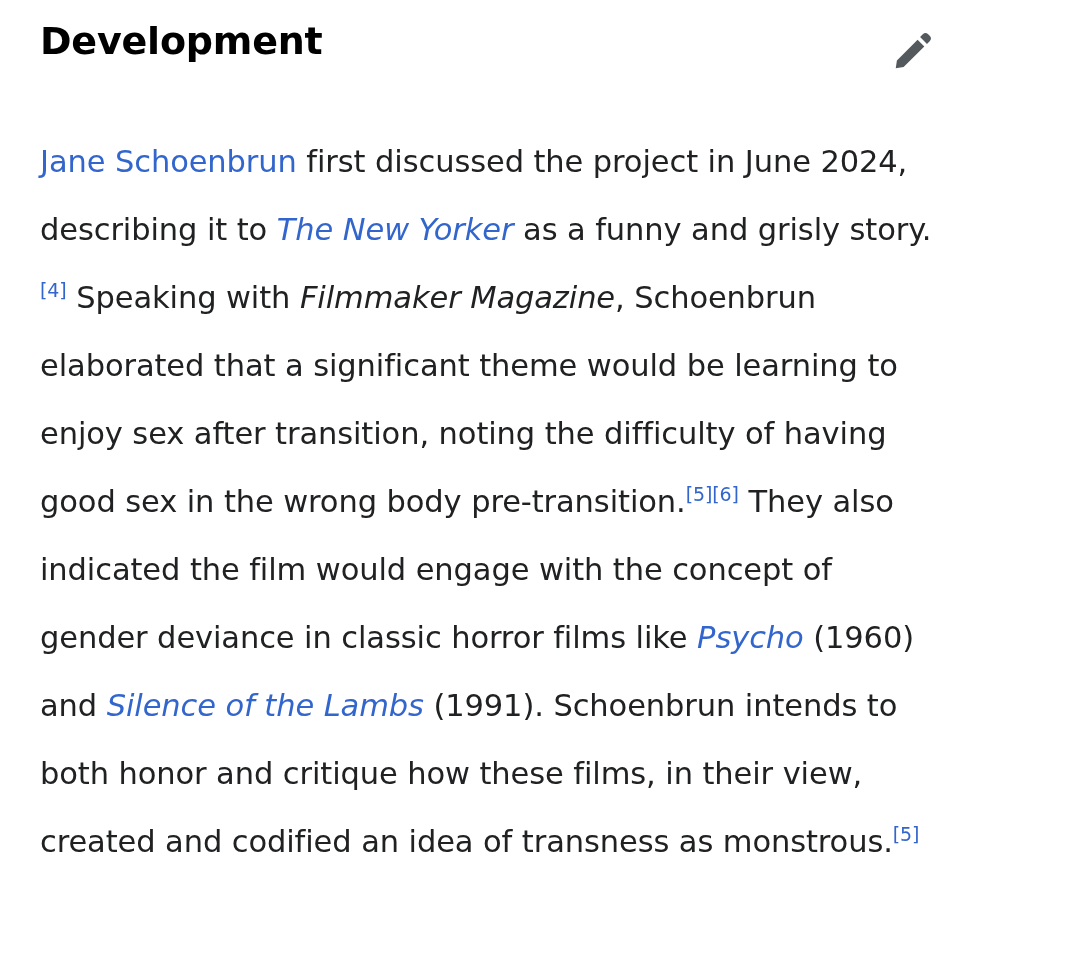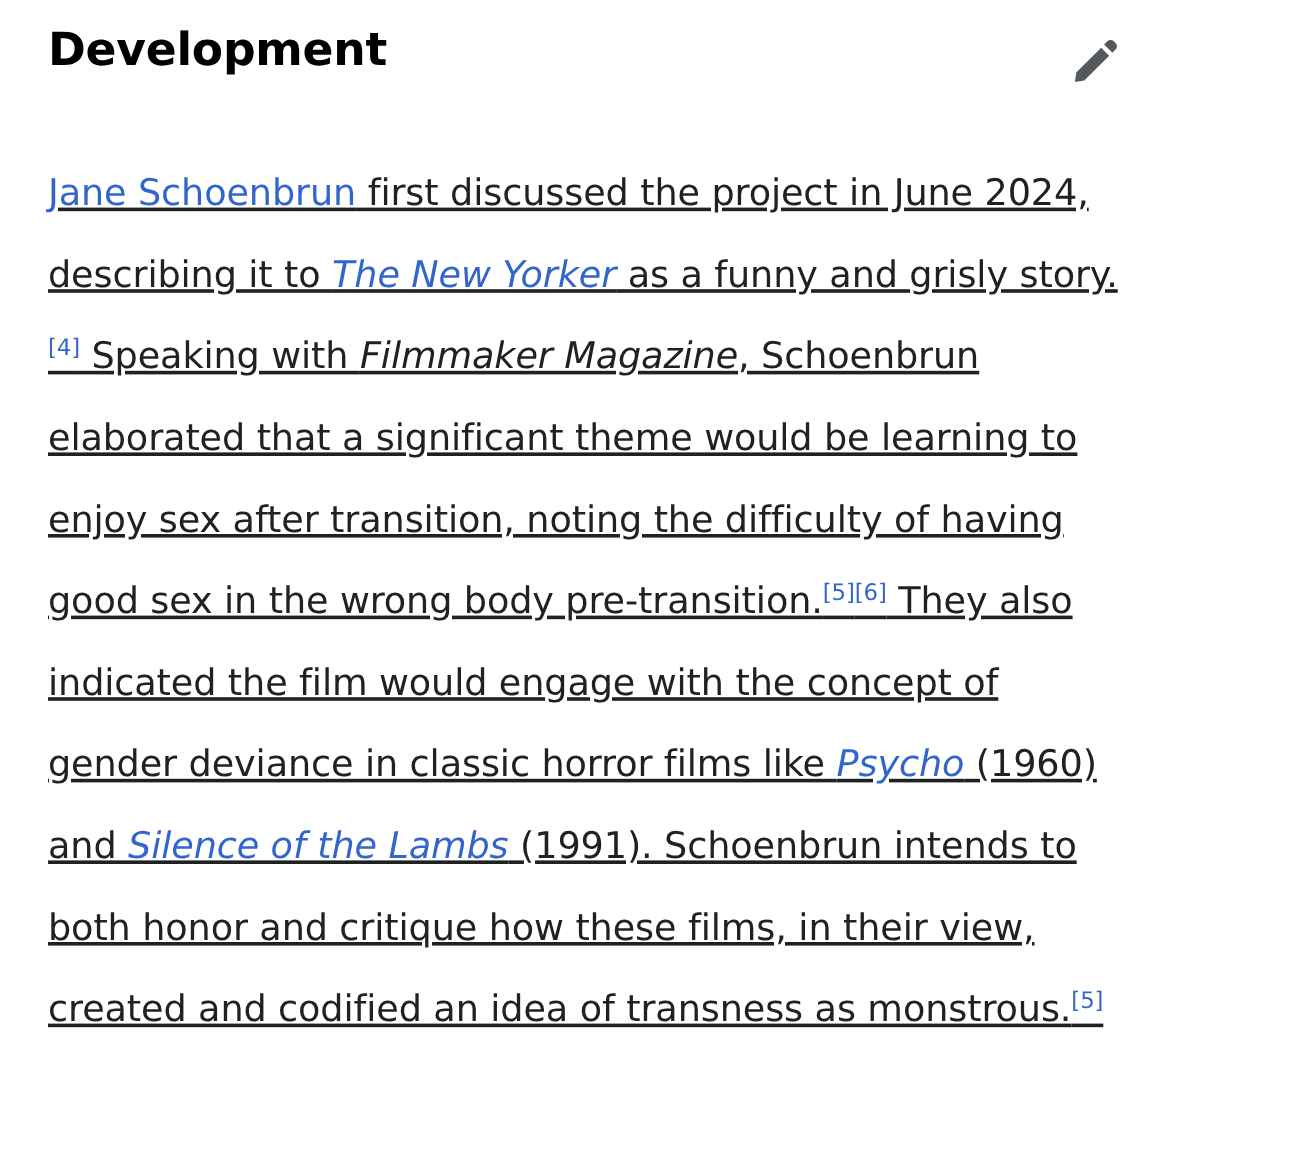--- a/index.html
+++ b/index.html
@@ -46,21 +46,20 @@
   }
   .edit-btn svg { display: block; }
 
   .body-text {
     margin-top: 54px;
     font-size: 30.5px;
     line-height: 68px;
     color: #202122;
     letter-spacing: -0.1px;
     text-align: left;
-    text-decoration: underline;
   }
   .link {
     color: #3366cc;
     text-decoration: none;
     cursor: pointer;
   }
   .it { font-style: italic; }
   .ref {
     color: #3366cc;
     font-size: 19px;

